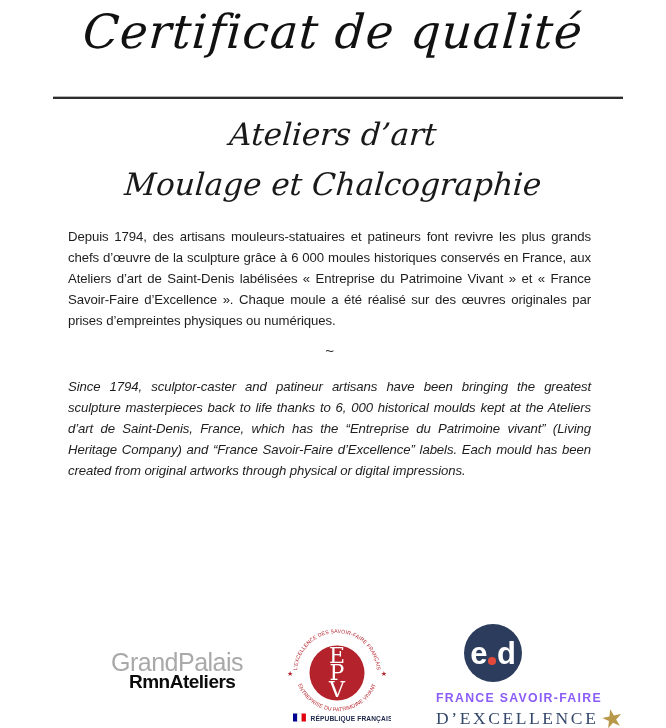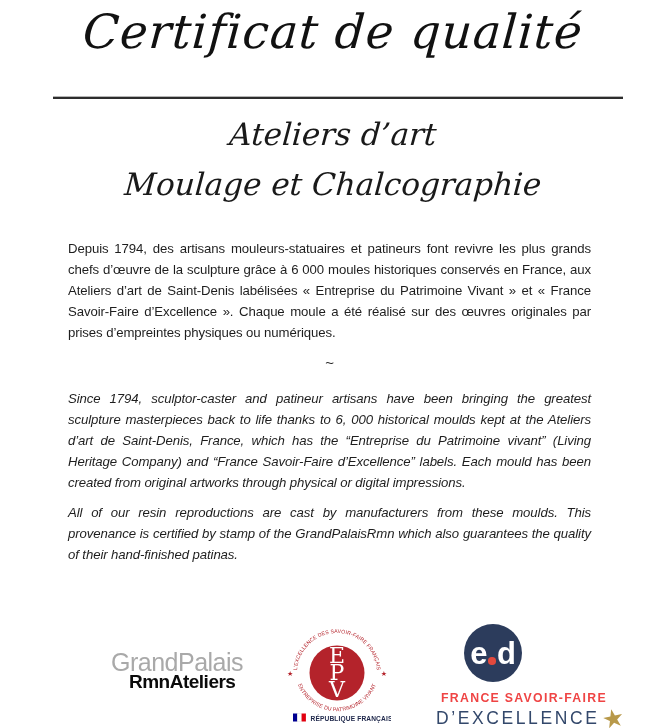--- a/index.html
+++ b/index.html
@@ -17,21 +17,21 @@
     background:#2d2d2d;box-shadow:0 -1px 0 #b5b5b5;
   }
   .subtitle{
     position:absolute;left:0;width:666px;text-align:center;
     font-family:"DejaVu Serif",serif;font-style:italic;color:#191919;
     font-size:31px;transform:skewX(-4deg);
   }
   .subtitle.s1{top:116px;}
   .subtitle.s2{top:166px;}
   .body{
-    position:absolute;left:68px;top:238px;width:523px;
+    position:absolute;left:68px;top:226px;width:523px;
     font-size:13.2px;line-height:21px;color:#1e1e1e;text-align:justify;
     letter-spacing:-0.1px;
   }
   .body p{margin:0 0 9px 0;}
   .tilde{ text-align:center;font-size:15px;margin:4px 0 15px 0;color:#1e1e1e;}
   .en{font-style:italic;}
   
   .gp{position:absolute;left:111px;top:652px;line-height:20px;white-space:nowrap;}
   .gp .l1{font-size:25px;color:#a9a9a9;letter-spacing:-0.5px;}
   .gp .l2{font-size:19px;color:#0b0b0b;font-weight:bold;letter-spacing:-0.5px;padding-left:18px;}
@@ -42,40 +42,39 @@
   .fsfe .circle{
     position:relative;width:58px;height:58px;border-radius:50%;
     margin-left:32px;display:flex;align-items:center;justify-content:center;
   }
   .fsfe .mono{display:flex;align-items:center;color:#fff;
     font-weight:bold;font-size:31px;font-family:"Liberation Sans",sans-serif;line-height:1;}
   .fsfe .dot{width:7.5px;height:7.5px;border-radius:50%;margin:16px 1px 0 1px;}
   .fsfe .t1{margin-top:9px;padding-left:4px;font-size:12.3px;font-weight:bold;
     letter-spacing:1.3px;white-space:nowrap;}
   .fsfe .row2{display:flex;align-items:center;margin-top:1px;padding-left:4px;}
-  .fsfe .t2{font-size:17.5px;letter-spacing:2.6px;white-space:nowrap;}
+  .fsfe .t2{font-size:17.5px;letter-spacing:2.6px;white-space:nowrap;font-family:Liberation Serif, serif;}
   .fsfe .star{font-size:25px;transform:rotate(-12deg);margin-left:3px;line-height:1;}
 </style>
 </head>
 <body>
 
 <div class="page">
 
   <div class="title">Certificat de qualité</div>
 
   <div class="rule"></div>
 
   <div class="subtitle s1">Ateliers d’art</div>
   <div class="subtitle s2">Moulage et Chalcographie</div>
 
   <div class="body">
     <p>Depuis 1794, des artisans mouleurs-statuaires et patineurs font revivre les plus grands chefs d’œuvre de la sculpture grâce à 6 000 moules historiques conservés en France, aux Ateliers d’art de Saint-Denis labélisées « Entreprise du Patrimoine Vivant » et « France Savoir-Faire d’Excellence ». Chaque moule a été réalisé sur des œuvres originales par prises d’empreintes physiques ou numériques.</p>
     <div class="tilde">~</div>
     <p class="en">Since 1794, sculptor-caster and patineur artisans have been bringing the greatest sculpture masterpieces back to life thanks to 6, 000 historical moulds kept at the Ateliers d’art de Saint-Denis, France, which has the “Entreprise du Patrimoine vivant” (Living Heritage Company) and “France Savoir-Faire d’Excellence” labels. Each mould has been created from original artworks through physical or digital impressions.</p>
-    <p class="en">All of our resin reproductions are cast by manufacturers from these moulds. This provenance is certified by stamp of the GrandPalaisRmn which also guarantees the quality of their hand-finished patinas.</p>
   </div>
 
   <div class="gp">
     <div class="l1">GrandPalais</div>
     <div class="l2">RmnAteliers</div>
   </div>
 
   <svg class="epv" width="108" height="112" viewBox="0 0 108 112" xmlns="http://www.w3.org/2000/svg">
     <defs>
       <path id="epv-arc-top" d="M 14,57 A 40,40 0 0 1 94,57" fill="none"></path>
@@ -102,20 +101,20 @@
   </svg>
 
   <div class="fsfe">
     <div class="circle" style="background:#2c3c5c;">
       <div class="mono">
         <span>e</span>
         <span class="dot" style="background:#e2493d;"></span>
         <span>d</span>
       </div>
     </div>
-    <div class="t1" style="color:#ef4444;text-align:center;">FRANCE SAVOIR-FAIRE</div>
+    <div class="t1" style="color:#8b5cf6;">FRANCE SAVOIR-FAIRE</div>
     <div class="row2">
       <span class="t2" style="color:#33486b;">D’EXCELLENCE</span>
       <span class="star" style="color:#b8994a;">★</span>
     </div>
   </div>
 
 </div>
 
 </body></html>

